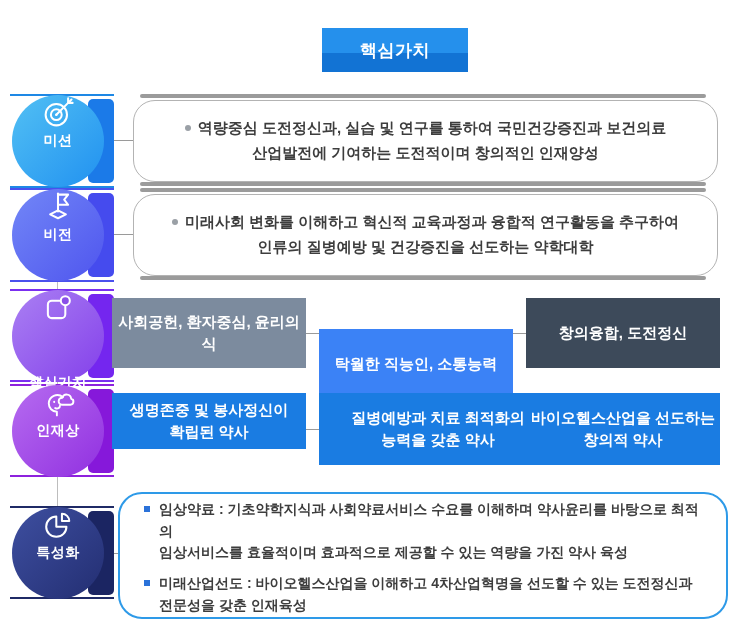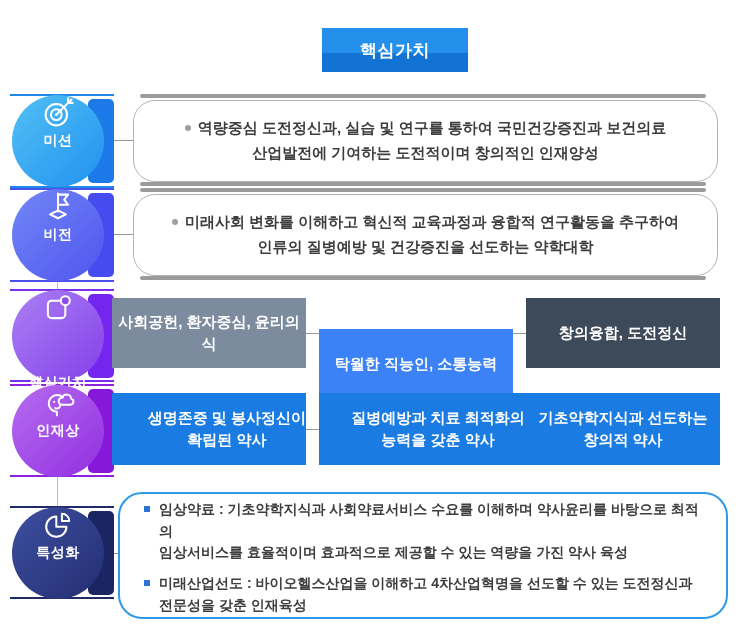--- a/index.html
+++ b/index.html
@@ -144,28 +144,28 @@
       <svg viewBox="0 0 32 32" fill="none" stroke="#fff" stroke-width="1.7" stroke-linecap="round" stroke-linejoin="round">
         <path d="M15 27 v-3.2 c-4.2 -0.2 -7.2 -3.4 -7.2 -7.3 a7.6 7.6 0 0 1 12.5 -5.8"></path>
         <circle cx="12.6" cy="15" r="0.9" fill="#fff" stroke="none"></circle>
         <path d="M13.5 20.5 c2.2 1 4.3 0 4.3 -2.2"></path>
         <path d="M19.5 17.5 a3.1 3.1 0 0 1 0.4 -6.2 a4 4 0 0 1 7.8 0.9 a2.7 2.7 0 0 1 -0.9 5.3 z"></path>
       </svg>
     </span>
     <span class="nlabel">인재상</span>
   </div>
 
-  <div class="cell" style="top:393px;height:72px;left:112px;background:#1a7ce2;justify-content:flex-end;">
+  <div class="cell" style="top:393px;height:56px;left:112px;background:#1a7ce2;">
     <span><span>생명존중 및 봉사정신이</span><br><span>확립된 약사</span></span>
   </div>
   <div class="cell" style="top:393px;height:72px;left:319px;background:#1a7ce2;padding-left:22px;">
     <span><span>질병예방과 치료 최적화의</span><br><span>능력을 갖춘 약사</span></span>
   </div>
   <div class="cell" style="top:393px;height:72px;left:526px;background:#1a7ce2;">
-    <span><span>기초약학지식과 선도하는</span><br><span>창의적 약사</span></span>
+    <span><span>바이오헬스산업을 선도하는</span><br><span>창의적 약사</span></span>
   </div>
 
   <div class="accent" style="top:506px;background:#1f2a66;"></div>
   <div class="accent" style="top:597px;background:#1f2a66;"></div>
   <div class="nbar" style="top:511px;background:#1b2562;"></div>
   <div class="ncircle g-spec" style="top:507px;">
     <span class="nicon">
       <svg viewBox="0 0 32 32" fill="none" stroke="#fff" stroke-width="1.8" stroke-linejoin="round">
         <path d="M23.5 17.5 a9 9 0 1 1 -9 -9 v9 z"></path>
         <path d="M19.5 12.5 v-6.5 a6.5 6.5 0 0 1 6.5 6.5 z"></path>

